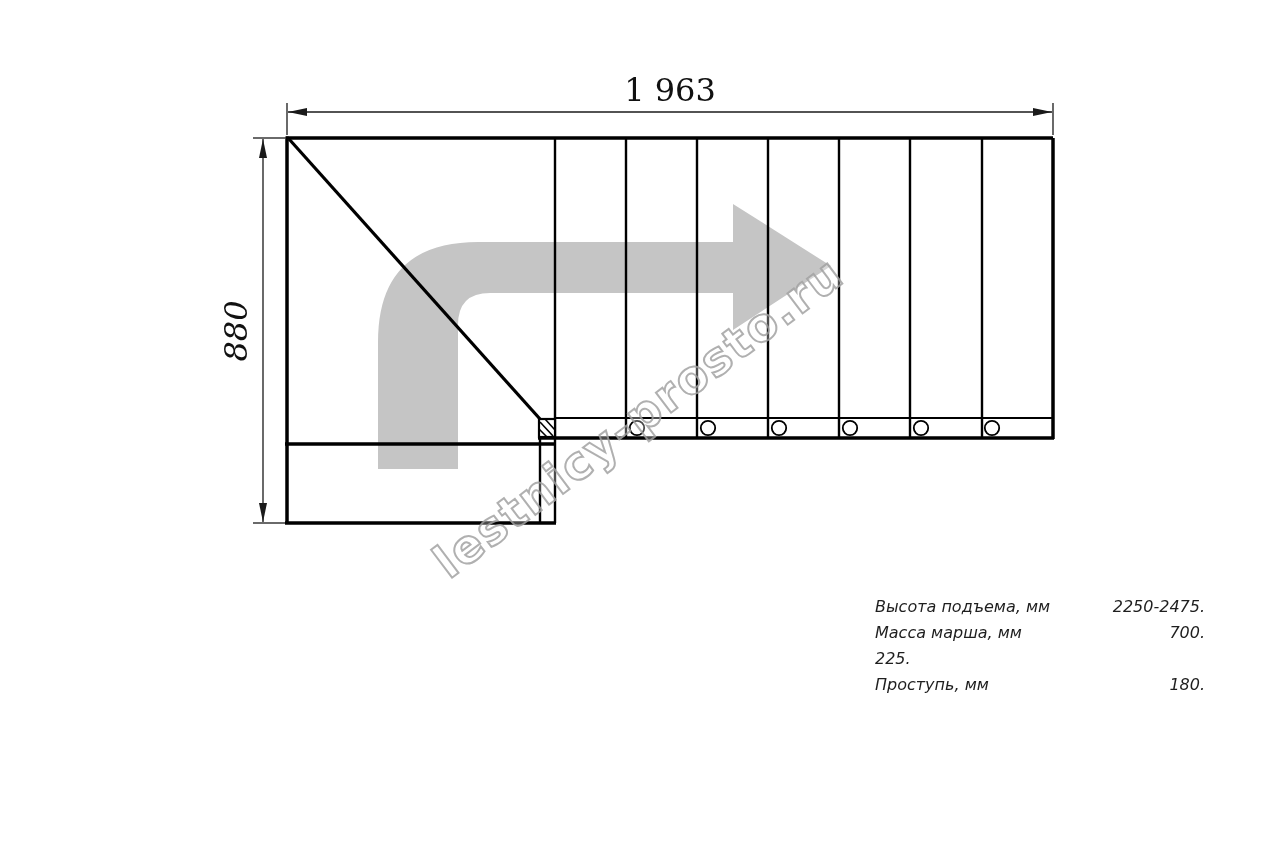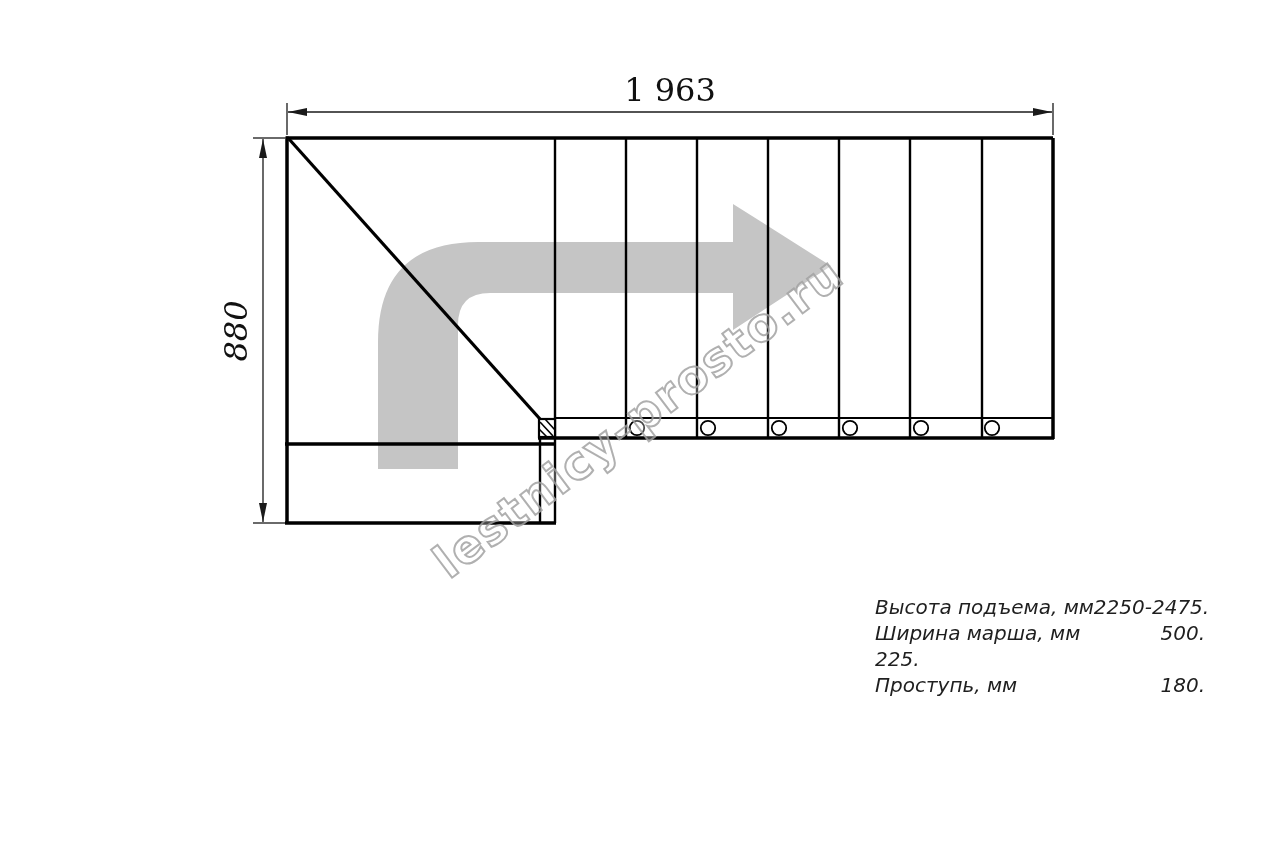--- a/index.html
+++ b/index.html
@@ -32,21 +32,21 @@
     stroke-width:2px;
     opacity:0.85;
   }
   .specs{
     position:absolute;
     left:875px;
     top:594px;
     width:330px;
     font-family:"DejaVu Sans", sans-serif;
     font-style:italic;
-    font-size:20px;
+    font-size:16px;
     line-height:26px;
     color:#1f1f1f;
   }
   .spec-row{
     display:flex;
     justify-content:space-between;
     align-items:baseline;
     white-space:nowrap;
   }
   .spec-row .value{}
@@ -124,22 +124,22 @@
 
     <text class="watermark" text-anchor="middle" transform="translate(648,430) rotate(-37)">lestnicy-prosto.ru</text>
   </svg>
 
   <div class="specs">
     <div class="spec-row">
       <span class="label">Высота подъема, мм</span>
       <span class="value">2250-2475.</span>
     </div>
     <div class="spec-row">
-      <span class="label">Ширина марша, мм</span>
-      <span class="value">500.</span>
+      <span class="label">Масса марша, мм</span>
+      <span class="value">700.</span>
     </div>
     <div class="spec-row">
       <span class="value">225.</span>
     </div>
     <div class="spec-row">
       <span class="label">Проступь, мм</span>
       <span class="value">180.</span>
     </div>
   </div>
 

